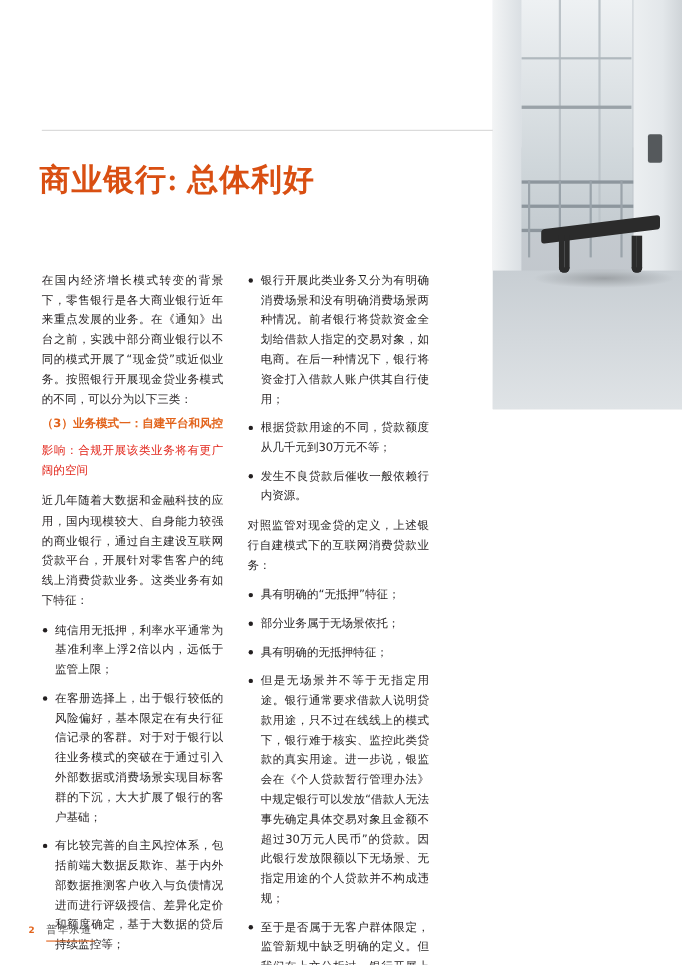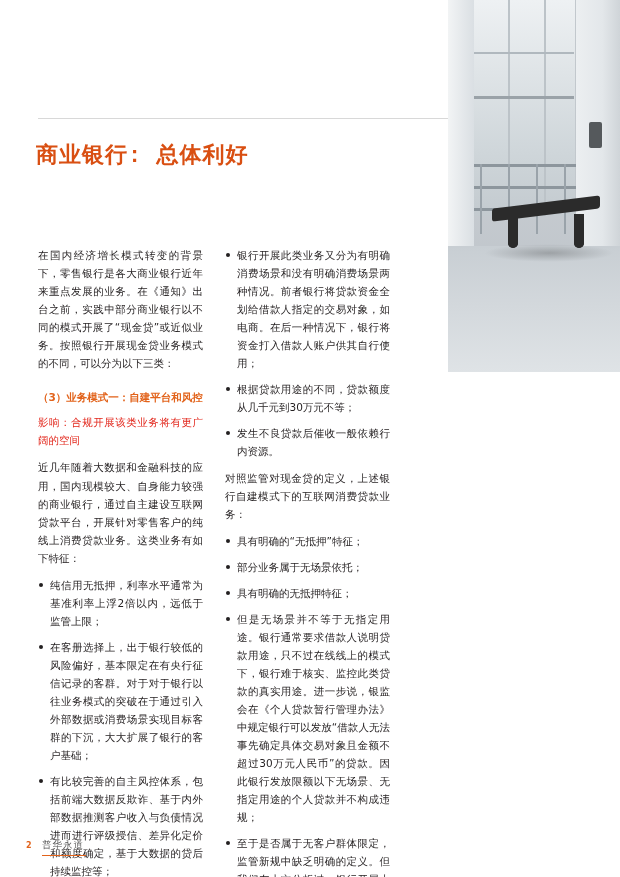--- a/index.html
+++ b/index.html
@@ -86,22 +86,22 @@
     background:#55595c; border-radius:2px;
   }
 
   
   .title-rule {
     position:absolute; left:38px; top:118px; width:410px; height:1px;
     background:#d8d8d8;
   }
   .page-title {
     position:absolute; left:36px; top:128px; width:430px;
-    font-family: Liberation Mono, monospace;
-    font-size: 22px;
+    font-family: Liberation Serif, serif;
+    font-size: 28px;
     font-weight: bold;
     color: #d94f12;
     letter-spacing: 1px;
     line-height: 1.25;
   }
 
   
   .columns {
     position:absolute;
     left: 38px;
@@ -116,21 +116,21 @@
   }
   .col { width: 165px; }
   .col.mid { width: 165px; }
   p { margin: 0 0 9px 0; text-align: justify; text-justify: inter-ideograph; }
   .h-orange {
     color:#e2631b; font-weight:bold; margin: 2px 0 7px 0;
   }
   .h-red {
     color:#e2261b; margin: 0 0 9px 0;
   }
-  .lead-in { margin-bottom: 16px; }
+  .lead-in { margin-bottom: 4px; }
 
   ul { list-style: none; margin: 0 0 8px 0; padding: 0; }
   li {
     position: relative;
     padding-left: 12px;
     margin-bottom: 8px;
     text-align: justify;
   }
   li:before {
     content: "";

